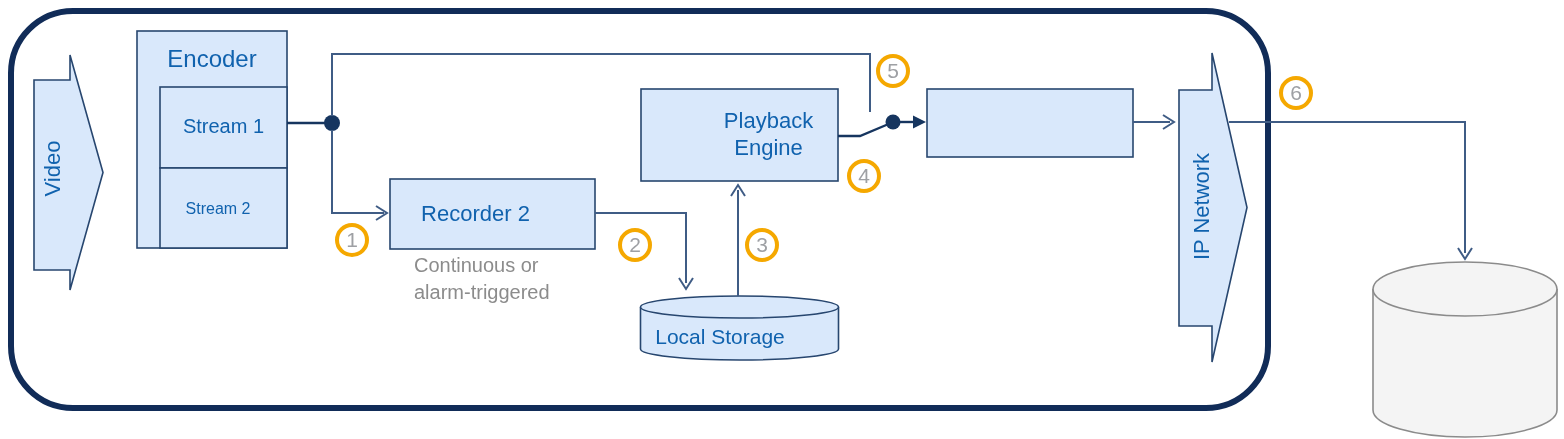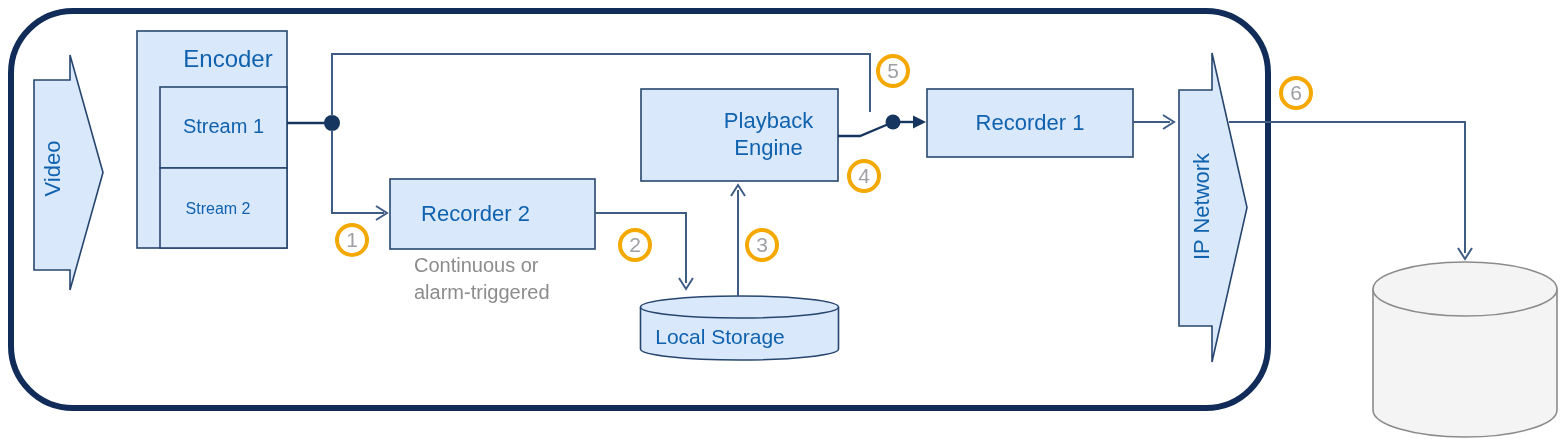--- a/index.html
+++ b/index.html
@@ -87,34 +87,33 @@
 
     <path class="line" d="M1229 122 H1465 V253"></path>
     <path class="head" d="M1458 248 L1465 259 L1472 248"></path>
 
     <path class="storage" d="M1373 289 L1373 410 A92 27 0 0 0 1557 410 L1557 289"></path>
     <ellipse class="storage" cx="1465" cy="289" rx="92" ry="27"></ellipse>
   </svg>
 
   <div class="node-label rot" style="left:-43px; top:155px; width:190px;">Video</div>
 
-  <div class="node-label" style="left:137px; top:45px; width:150px; font-size:24px;padding-left:16px;">Encoder</div>
+  <div class="node-label" style="left:137px; top:45px; width:150px; font-size:24px;">Encoder</div>
   <div class="node-label" style="left:160px; top:113px; width:127px; font-size:20px;">Stream 1</div>
   <div class="node-label" style="left:160px; top:195px; width:116px; font-size:16px;">Stream 2</div>
 
   <div class="node-label" style="left:390px; top:200px; width:171px;">Recorder 2</div>
   <div class="caption" style="left:414px; top:252px; width:220px;">Continuous or
 alarm-triggered</div>
 
   <div class="node-label" style="left:641px; top:107px; width:197px;margin-left:29px;">Playback
 Engine</div>
 
   <div class="node-label" style="left:641px; top:323px; width:158px; font-size:21px;">Local Storage</div>
 
-  <div class="node-label" style="left:927px; top:109px; width:206px;">Recorder 1</div>
 
   <div class="node-label rot" style="left:1061px; top:193px; width:280px;">IP Network</div>
 
 
   <div class="badge" style="left:335px; top:223px;">1</div>
   <div class="badge" style="left:618px; top:228px;">2</div>
   <div class="badge" style="left:745px; top:228px;">3</div>
   <div class="badge" style="left:847px; top:159px;">4</div>
   <div class="badge" style="left:876px; top:54px;">5</div>
   <div class="badge" style="left:1279px; top:76px;">6</div>

